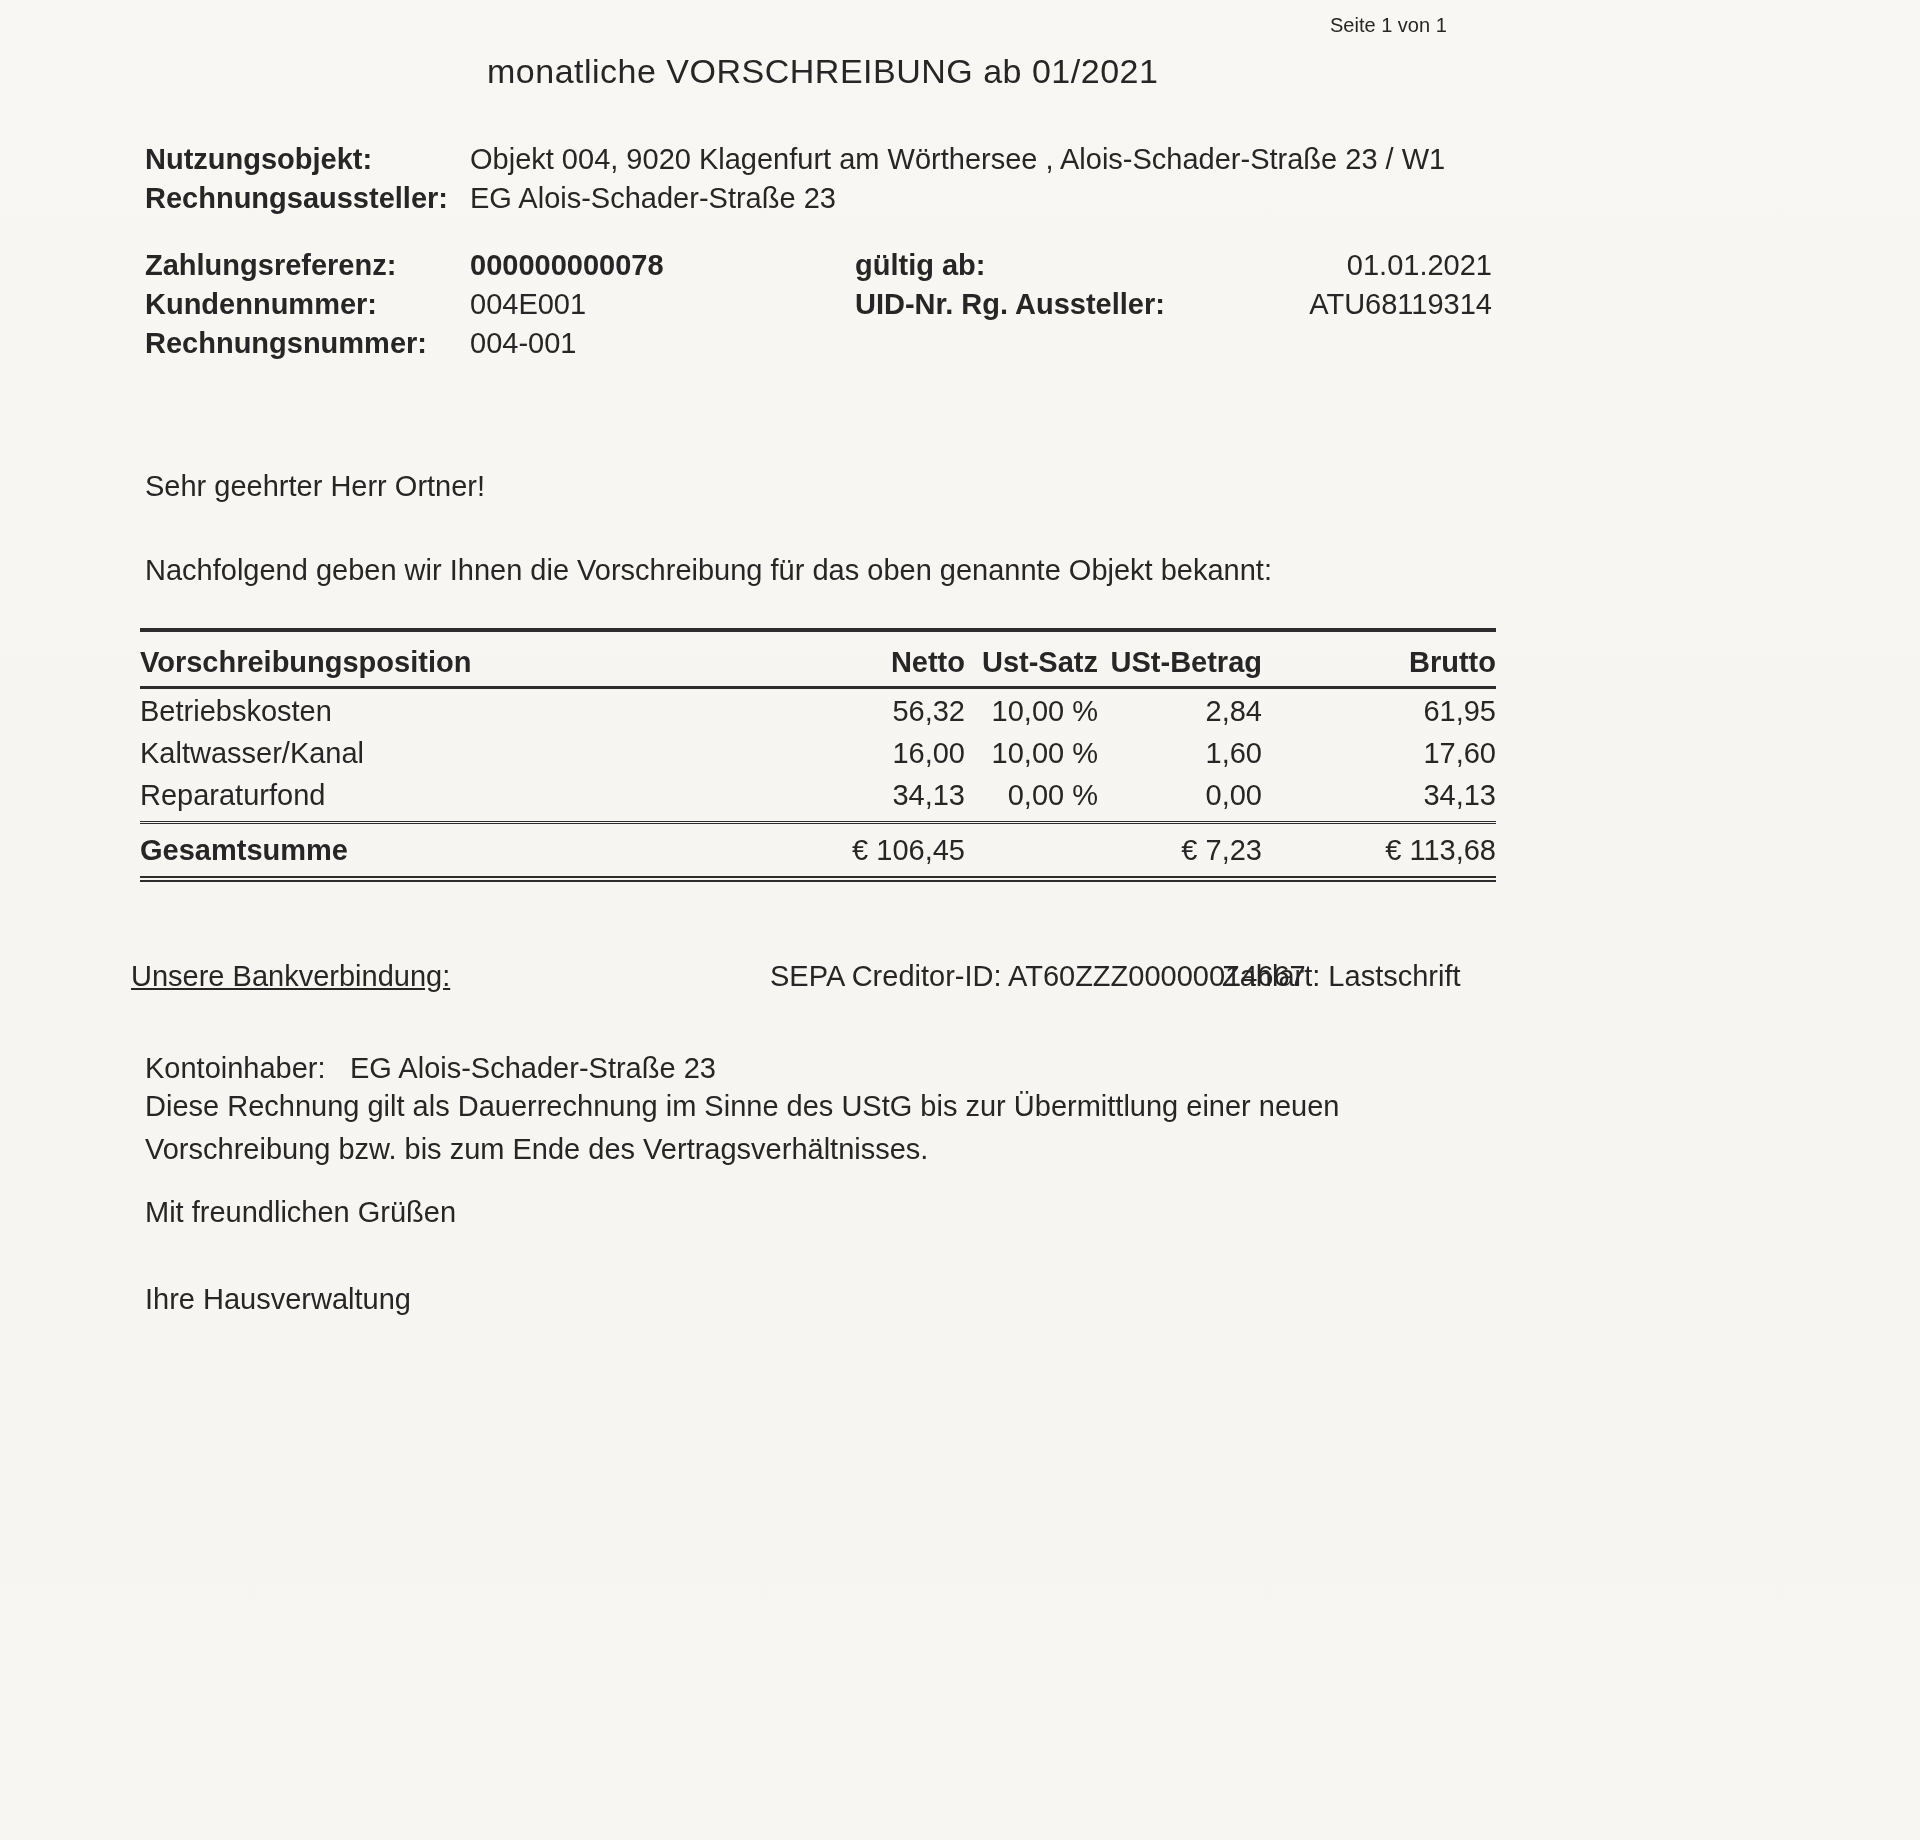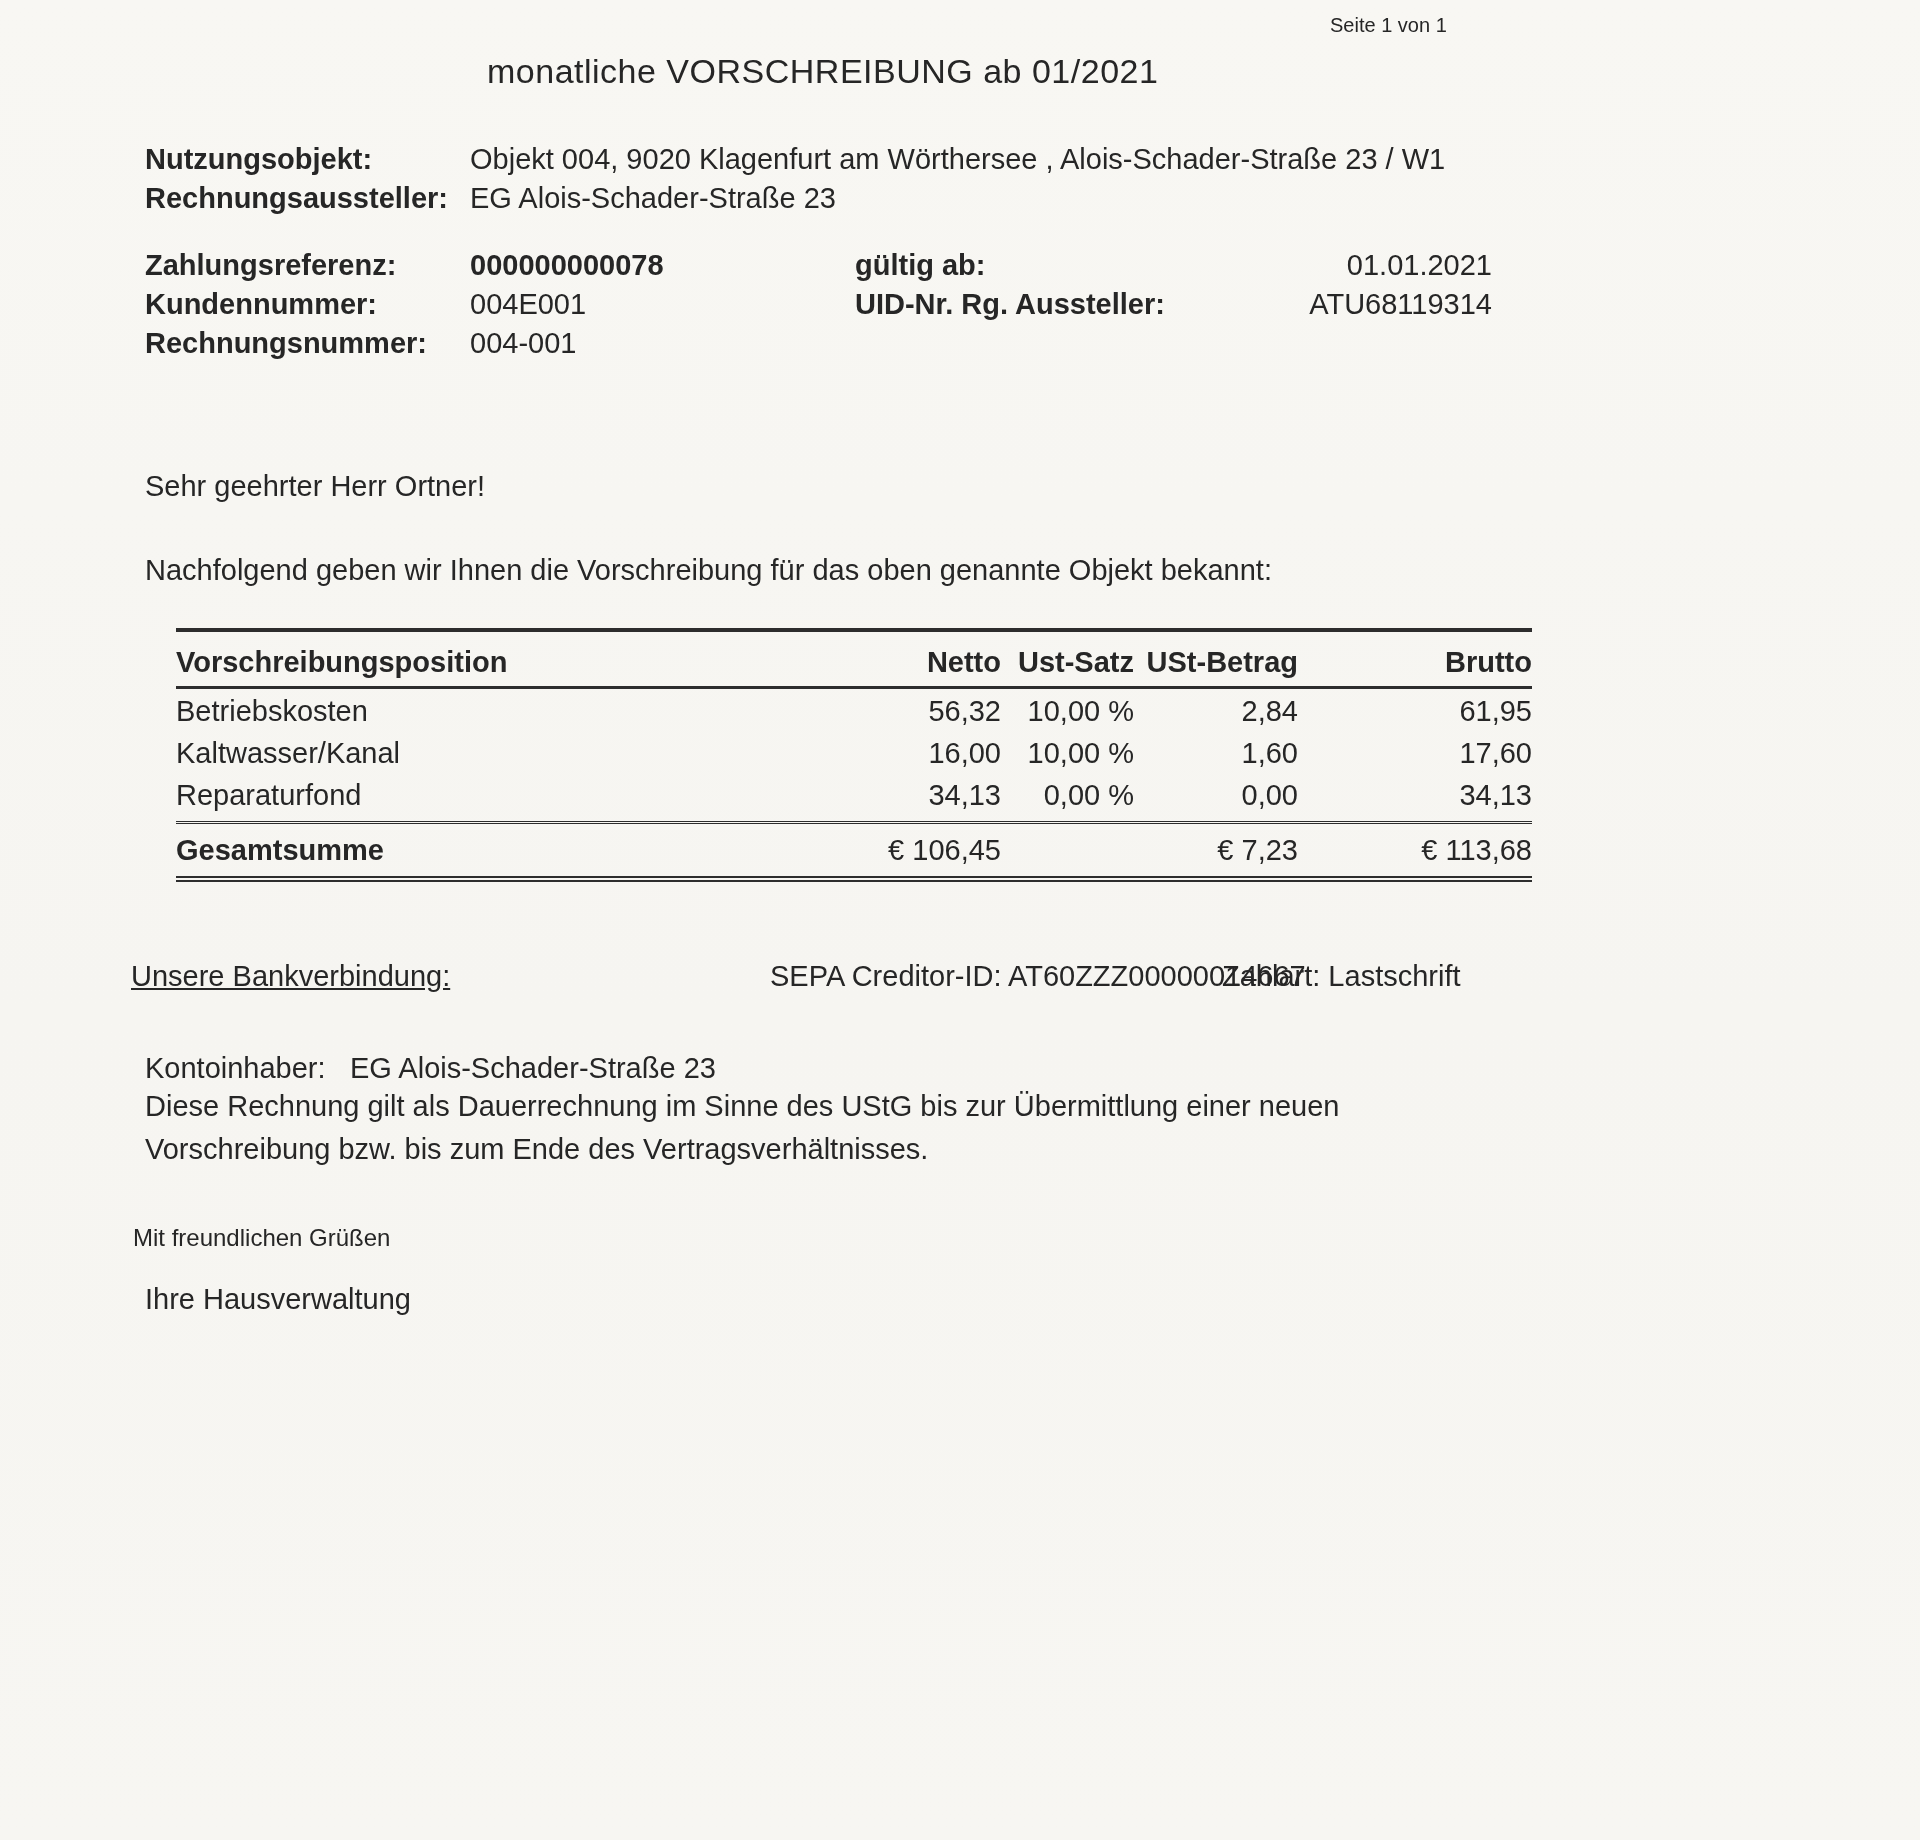--- a/index.html
+++ b/index.html
@@ -57,21 +57,20 @@
   .intro {
     position: absolute;
     top: 554px; left: 145px;
     font-size: 29px;
   }
   .vtable {
     position: absolute;
     top: 628px; left: 140px;
     width: 1356px;
     font-size: 29px;
-    margin-left: 36px;
   }
   .vt-row {
     display: grid;
     grid-template-columns: 560px 265px 133px 164px 234px;
   }
   .vt-row > div:not(:first-child) { text-align: right; }
   .vt-head {
     border-top: 4px solid #2d2d2d;
     border-bottom: 3px solid #2d2d2d;
     font-weight: bold;
@@ -102,21 +101,21 @@
     font-size: 29px;
   }
   .konto-row {
     position: absolute;
     top: 1052px; left: 145px;
     font-size: 29px;
   }
   .konto-row .konto-val { position: absolute; left: 205px; top: 0; white-space: nowrap; }
   .note1 { position: absolute; top: 1090px; left: 145px; font-size: 29px; }
   .note2 { position: absolute; top: 1133px; left: 145px; font-size: 29px; }
-  .greeting { position: absolute; top: 1196px; left: 133px; font-size: 24px; margin-top: 28px; }
+  .greeting { position: absolute; top: 1196px; left: 145px; font-size: 29px; }
   .signature { position: absolute; top: 1283px; left: 145px; font-size: 29px; }
 </style>
 </head>
 <body>
 
 <div class="paper">
 
   <div class="page-indicator">Seite 1 von 1</div>
 
   <div class="doc-title">monatliche VORSCHREIBUNG ab 01/2021</div>

